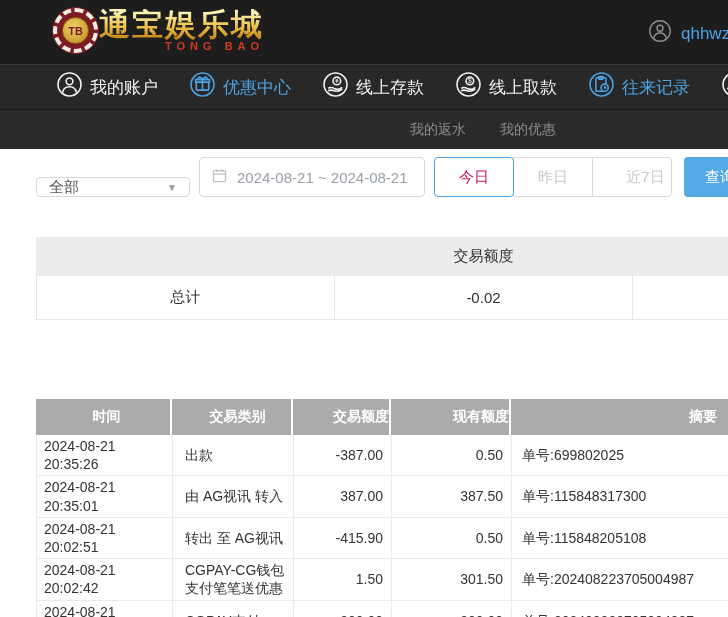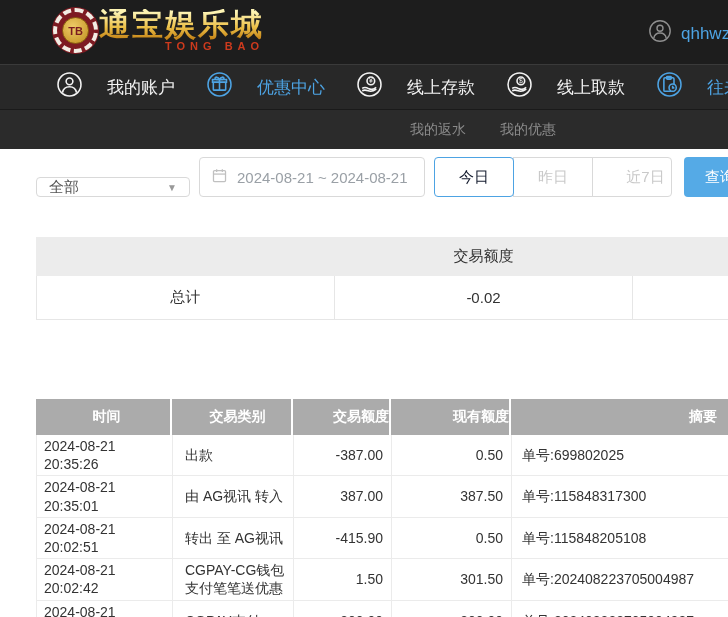--- a/index.html
+++ b/index.html
@@ -14,41 +14,41 @@
   .chip::before { content:""; position:absolute; inset:1px; border-radius:50%; border:4px dashed #f2ede4; }
   .chip-core { width:27px; height:27px; border-radius:50%; background:radial-gradient(circle at 40% 35%, #eecb67, #c08d1e); border:1px solid #8a6210; color:#7a1b20; font-weight:bold; font-size:11px; display:flex; align-items:center; justify-content:center; z-index:1; }
   .logo-title { font-size:31px; font-weight:bold; letter-spacing:2px; line-height:1.05;
     background:linear-gradient(180deg,#fdf4b4 10%,#ecc048 55%,#c07d12 95%);
     -webkit-background-clip:text; background-clip:text; color:transparent; }
   .logo-subtitle { font-size:11px; font-weight:bold; color:#cd3a1d; letter-spacing:5px; margin-left:66px; margin-top:-2px; }
   .userbox { position:absolute; left:648px; top:19px; display:flex; align-items:center; gap:9px; color:#4da3e3; font-size:17px; cursor:pointer; white-space:nowrap; }
 
   
   .mainnav { height:45px; background:#282828; border-top:1px solid #3a3a3a; display:flex; align-items:center; padding-left:56px; gap:31px; }
-  .nav-item { display:flex; align-items:center; gap:24px; color:#f2f2f2; font-size:17px; cursor:pointer; white-space:nowrap; }
+  .nav-item { display:flex; align-items:center; gap:7px; color:#f2f2f2; font-size:17px; cursor:pointer; white-space:nowrap; }
   .nav-item svg { width:27px; height:27px; flex:0 0 auto; }
   .nav-item.active { color:#4da3e3; }
 
   
   .subnav { height:40px; background:#2b2b2b; border-top:1px solid #1a1a1a; display:flex; align-items:center; padding-left:410px; gap:34px; font-size:14px; color:#8b8b8b; }
   .subnav-item { cursor:pointer; white-space:nowrap; }
 
   
   .content { background:#fff; padding:8px 0 0 36px; }
 
   .filter-row { display:flex; gap:9px; height:40px; align-items:stretch; }
   .select { width:154px; border:1px solid #d9d9d9; border-radius:4px; display:flex; align-items:center; justify-content:space-between; padding:0 12px; color:#555; font-size:15px; cursor:pointer; background:#fff;margin-top:20px; }
   .caret { color:#999; font-size:10px; }
   .datebox { width:226px; border:1px solid #d9d9d9; border-radius:4px; display:flex; align-items:center; gap:9px; padding:0 11px; color:#9aa0a6; font-size:15px; cursor:pointer; background:#fff; }
   .btn-group { display:flex; }
   .btn-group button { width:80px; border:1px solid #d9d9d9; background:#fff; color:#c9c9c9; font-size:15px; cursor:pointer; font-family:inherit; }
   .btn-group button:first-child { border-radius:4px 0 0 4px; }
   .btn-group button:last-child { border-radius:0 4px 4px 0;padding-left:27px; }
   .btn-group button + button { margin-left:-1px; }
-  .btn-group button.active { border-color:#4da3e3; color:#0f172a; position:relative; z-index:1; border-radius:4px; }
+  .btn-group button.active { border-color:#4da3e3; color:#be185d; position:relative; z-index:1; border-radius:4px; }
   .search-btn { margin-left:3px; width:72px; background:#55aae6; color:#fff; border:none; border-radius:4px; font-size:15px; cursor:pointer; font-family:inherit; }
 
   
   .summary { margin-top:40px; width:866px; font-size:15px; color:#333; }
   .summary-header { display:flex; background:#ececec; height:39px; align-items:center; }
   .summary-header .sc { display:flex; align-items:center; justify-content:center; }
   .summary-row { display:flex; height:44px; border-bottom:1px solid #e6e6e6; border-left:1px solid #e6e6e6; }
   .summary-row .sc { display:flex; align-items:center; justify-content:center; border-right:1px solid #e6e6e6; }
   .sc1 { width:298px; } .sc2 { width:299px; } .sc3 { width:269px; }
 

